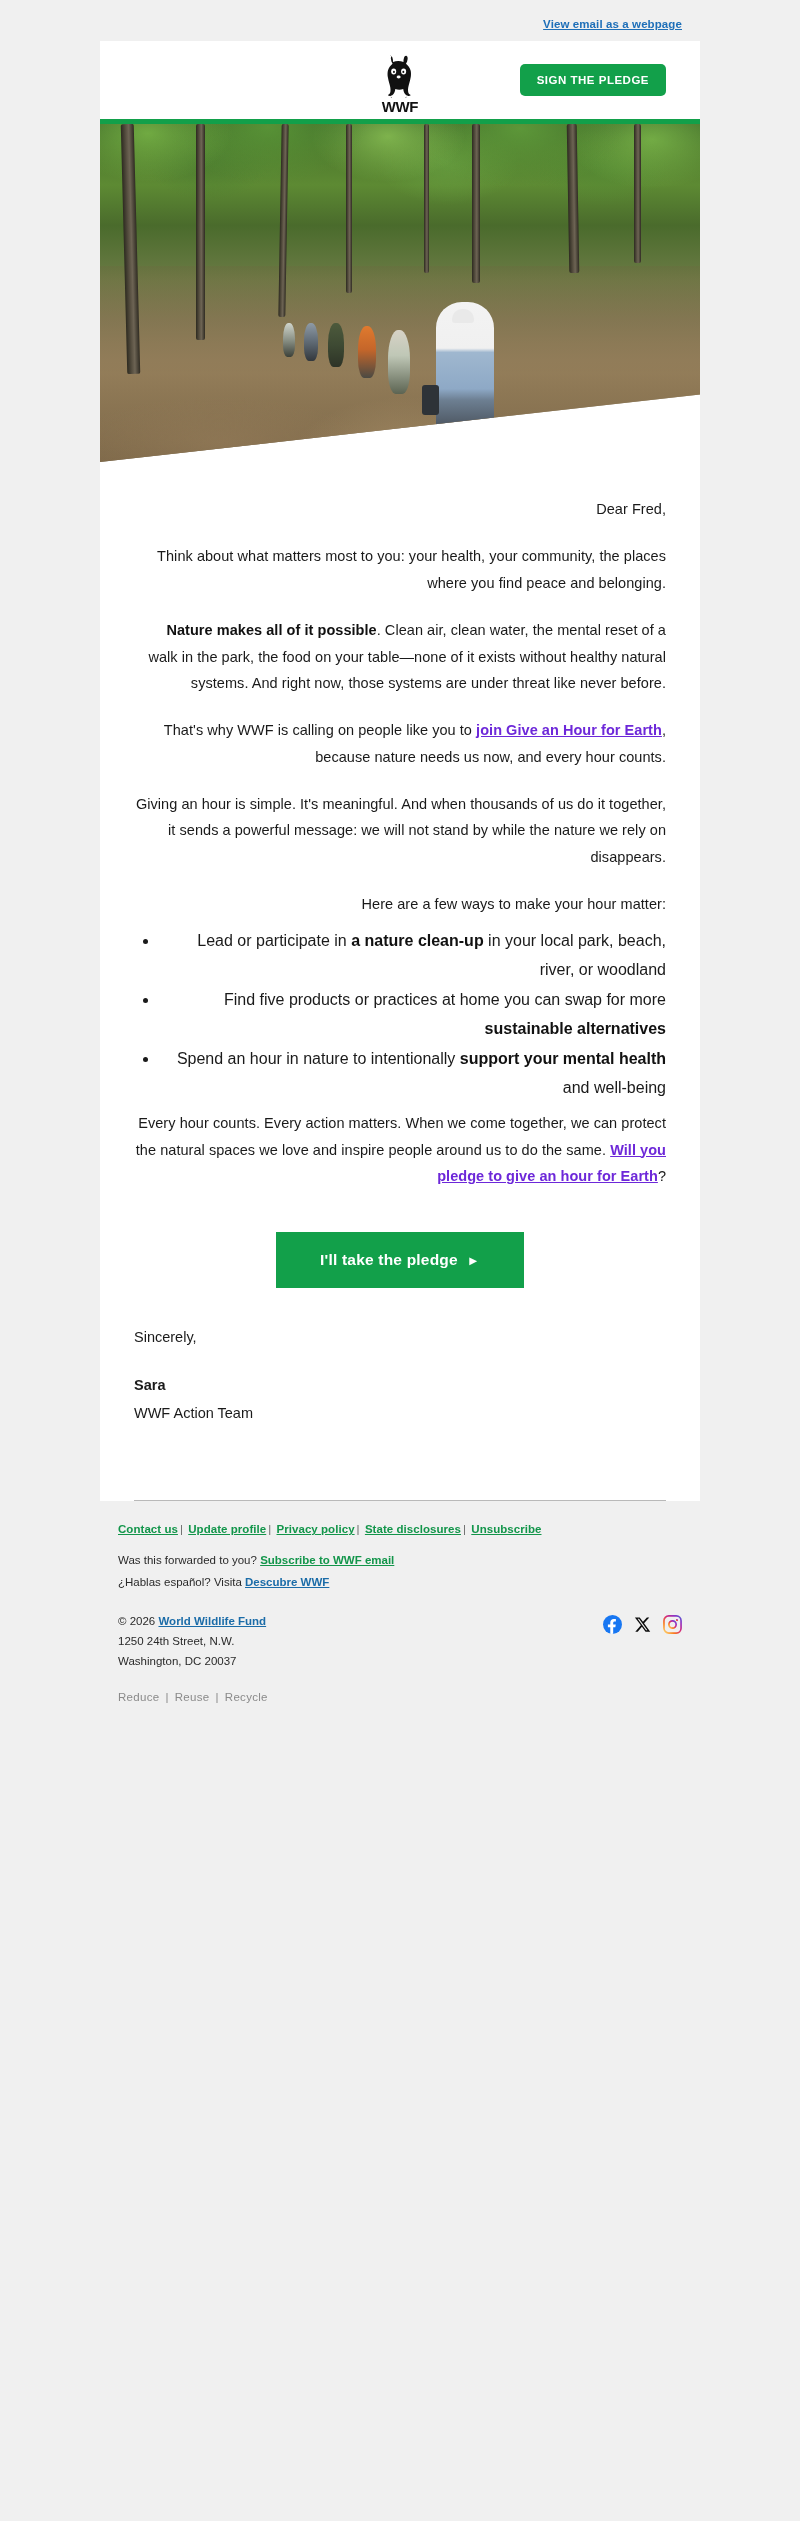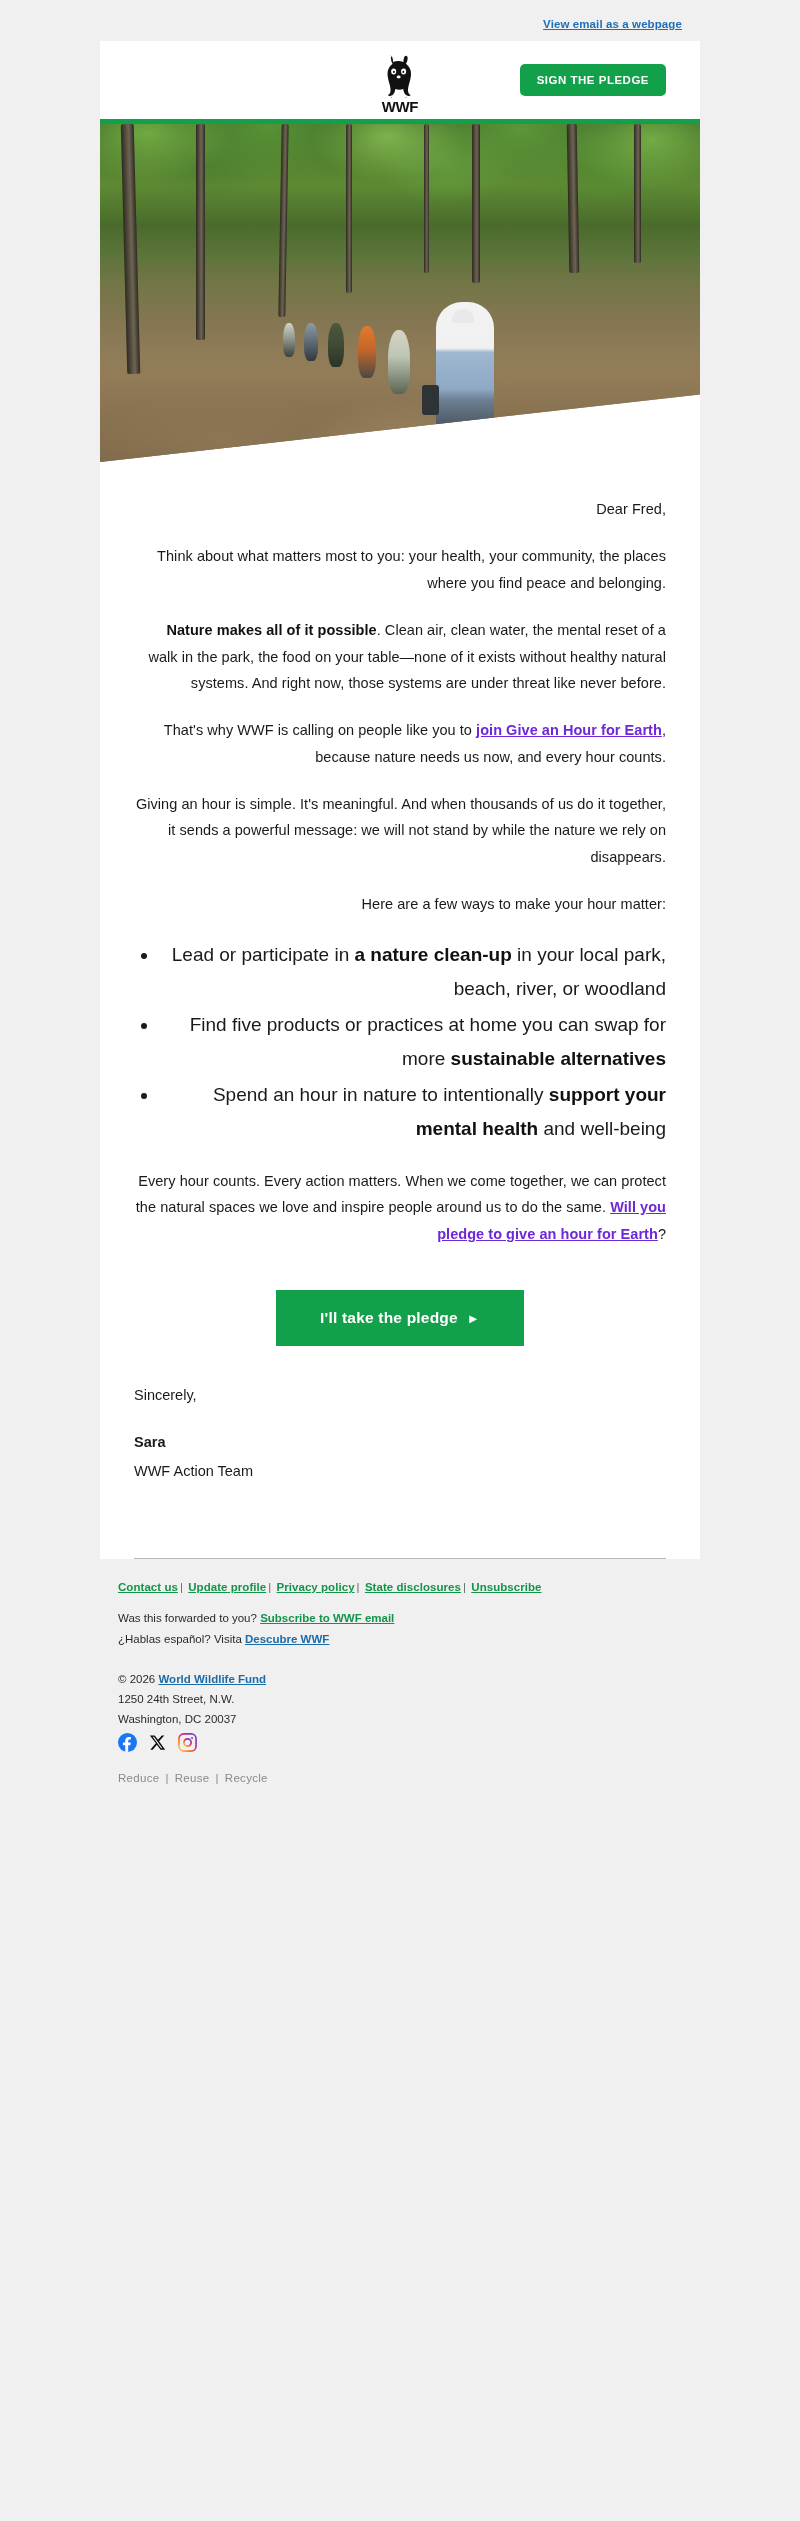--- a/index.html
+++ b/index.html
@@ -144,31 +144,31 @@
     box-sizing:border-box;
     text-align:right;
   }
   .body p{
     margin:0 0 21px 0;
     font-size:14.5px;
     line-height:1.82;
     color:#1a1a1a;
     letter-spacing:.05px;
   }
-  .body p.tight{margin-bottom:20px;}
+  .body p.tight{margin-bottom:8px;}
   .body b{font-weight:bold;color:#111;}
   a.green-link{
     color:#6d28d9;
     font-weight:bold;
     text-decoration:underline;
   }
   ul.ways{
-    margin:0 0 21px 0;
+    margin:0 0 8px 0;
     padding-left:25px;
-    font-size:19px;
+    font-size:16px;
     line-height:1.82;
     color:#1a1a1a;
   }
   ul.ways li{margin-bottom:1px;}
 
   
   .cta-wrap{text-align:center;padding:22px 0 30px 0;background:#fff;}
   .cta-btn{
     display:inline-block;
     background:#12a04a;
@@ -207,21 +207,21 @@
     margin:0 auto;
     background:#f0f0f0;
     padding:22px 118px 26px 118px;
     box-sizing:border-box;
   }
   .footer a{color:#12954a;font-weight:bold;text-decoration:underline;}
   .footer a.blue{color:#1b6ca8;}
   .foot-links{font-size:11.5px;color:#4a4a4a;margin-bottom:15px;letter-spacing:.05px;}
   .foot-links .sep{color:#6a6a6a;font-weight:normal;padding:0 2px;}
   .foot-line{font-size:11.5px;color:#2a2a2a;line-height:1.85;}
-  .foot-cols{display:flex;justify-content:space-between;align-items:flex-start;margin-top:18px;flex-direction:column;}
+  .foot-cols{display:flex;justify-content:space-between;align-items:flex-start;margin-top:18px;}
   .addr{font-size:11.5px;color:#2a2a2a;line-height:1.75;}
   .socials{display:flex;gap:11px;align-items:center;padding-top:4px;}
   .socials span{display:inline-block;line-height:0;cursor:pointer;}
   .reduce{margin-top:20px;font-size:11.5px;color:#8a8a8a;letter-spacing:.3px;}
   .reduce .sep2{padding:0 6px;}
 </style>
 </head>
 <body>
 
 <div class="page">

